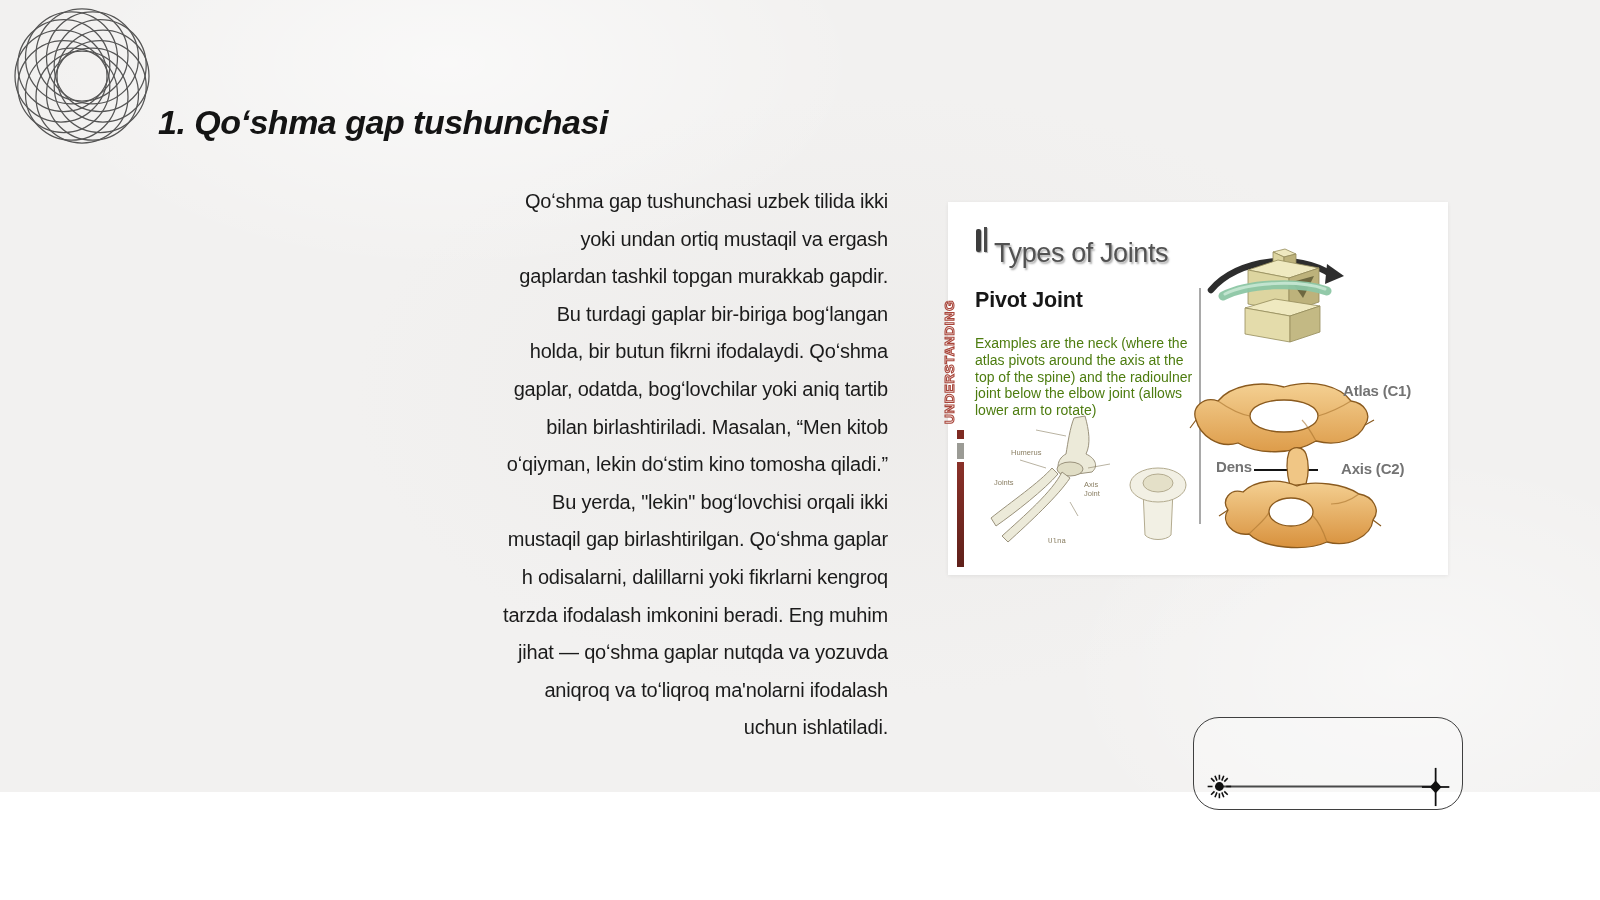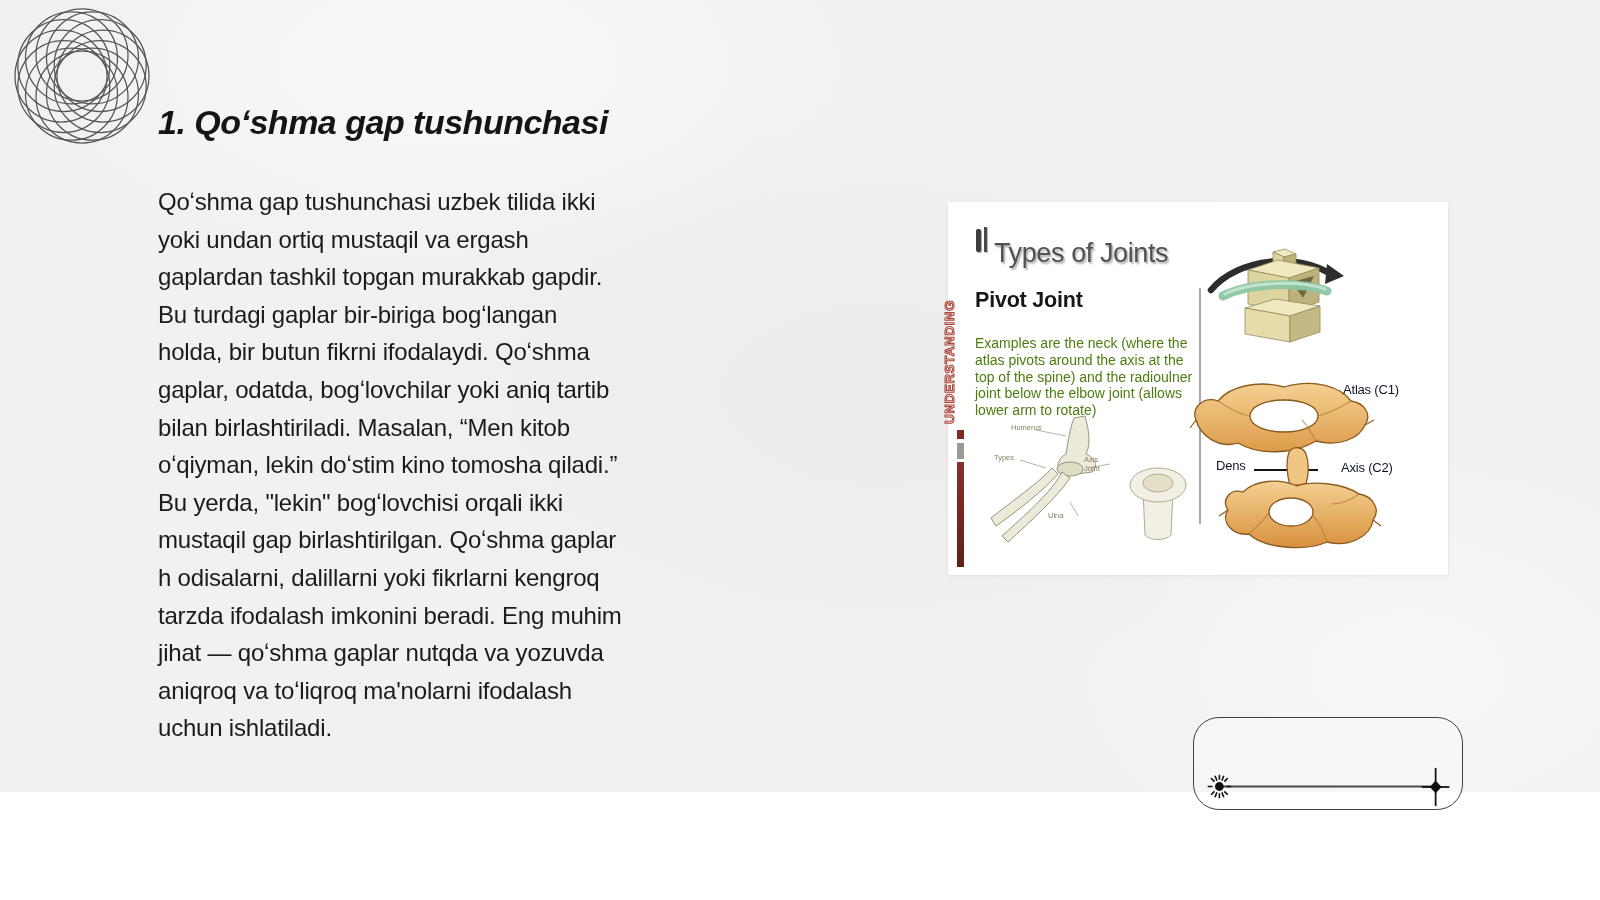--- a/index.html
+++ b/index.html
@@ -18,22 +18,22 @@
   .logo{left:12px;top:6px;width:140px;height:140px;}
 
   
   .title{
     left:158px;top:103px;width:760px;
     font-size:34px;font-weight:700;font-style:italic;
     color:#141414;letter-spacing:-0.5px;
   }
   .bodytext{
     left:158px;top:183px;width:730px;
-    font-size:24px;line-height:37.6px;letter-spacing:-0.2px;
-    color:#1b1b1b;white-space:pre-line;
+    font-size:20px;line-height:37.6px;letter-spacing:-0.2px;
+    color:#1b1b1b;white-space:pre-line;text-align:right;
   }
 
   
   .panel{
     left:948px;top:202px;width:500px;height:373px;background:#ffffff;
     box-shadow:0 1px 4px rgba(0,0,0,.07);
   }
   .vlabel{
     left:-6px;top:50px;height:172px;width:24px;
     writing-mode:vertical-rl;transform:rotate(180deg);
@@ -51,27 +51,27 @@
     left:46px;top:36px;font-size:27px;color:#525252;letter-spacing:-0.4px;
     text-shadow:1.5px 2px 2px rgba(70,70,70,.45);
   }
   .psub{left:27px;top:86px;font-size:21.5px;font-weight:700;color:#171717;letter-spacing:-0.2px;}
   .pdesc{
     left:27px;top:133px;width:245px;
     font-size:14px;line-height:16.8px;color:#4d7c0f;white-space:pre-line;
   }
   .divider{left:251px;top:86px;width:2px;height:236px;background:#a9a9a9;}
 
-  .tinylabel{font-size:7.5px;color:#8a7f63;line-height:8.5px;white-space:pre-line;}
+  .tinylabel{font-size:7.5px;color:#8a7f63;line-height:8.5px;white-space:pre-line;margin-top:25px;}
   .lab-humerus{left:63px;top:222px;}
   .lab-radius{left:46px;top:252px;}
   .lab-pivot{left:136px;top:254px;}
-  .lab-ulna{left:100px;top:310px;}
-
-  .bonelabel{font-size:13px;font-weight:400;color:#0f172a;letter-spacing:-0.2px;}
+  .lab-ulna{left:100px;top:310px;font-family:Liberation Mono, monospace;}
+
+  .bonelabel{font-size:15px;font-weight:700;color:#737373;letter-spacing:-0.2px;}
   .lab-atlas{left:395px;top:180px;}
   .lab-dens{left:268px;top:256px;}
   .lab-axis{left:393px;top:258px;text-align:right;}
   .densline{left:306px;top:267px;width:64px;height:2px;background:#151515;}
 
   .elbow-svg{left:30px;top:208px;width:215px;height:150px;}
   .pivot3d-svg{left:255px;top:40px;width:142px;height:122px;}
   .atlas-svg{left:240px;top:174px;width:192px;height:90px;}
   .axis-svg{left:265px;top:244px;width:172px;height:114px;}
 
@@ -153,21 +153,21 @@
         <line x1="110" y1="58" x2="132" y2="54"></line>
         <line x1="92" y1="92" x2="100" y2="106"></line>
       </g>
       <g fill="#f2f0e4" stroke="#b3ab8f" stroke-width="1">
         <path d="M165,80 L195,80 L193,125 C188,131 172,131 167,125 Z"></path>
         <ellipse cx="180" cy="75" rx="28" ry="17"></ellipse>
         <ellipse cx="180" cy="73" rx="15" ry="9" fill="#e4e0c8"></ellipse>
       </g>
     </svg>
     <div class="abs tinylabel lab-humerus">Humerus</div>
-    <div class="abs tinylabel lab-radius">Types</div>
+    <div class="abs tinylabel lab-radius">Joints</div>
     <div class="abs tinylabel lab-pivot">Axis
 Joint</div>
     <div class="abs tinylabel lab-ulna">Ulna</div>
 
     <div class="abs divider"></div>
 
     <svg class="abs pivot3d-svg" viewBox="0 0 142 122">
       <path d="M8,48 C35,16 95,10 129,33" fill="none" stroke="#2d2d2d" stroke-width="6.5" stroke-linecap="round"></path>
       <polygon points="124,22 141,34 122,42" fill="#2d2d2d"></polygon>
       <g stroke="#948b5a" stroke-width="0.8">

